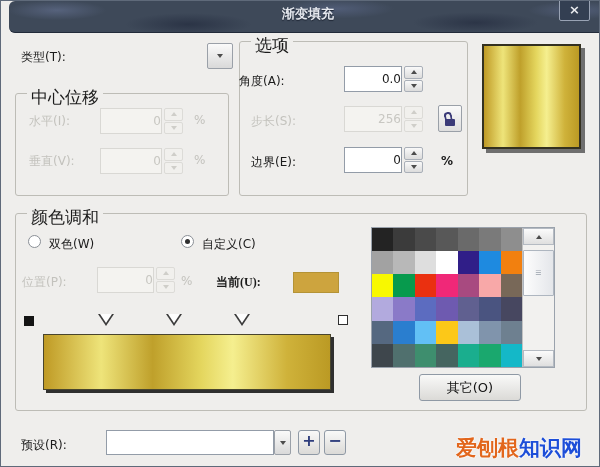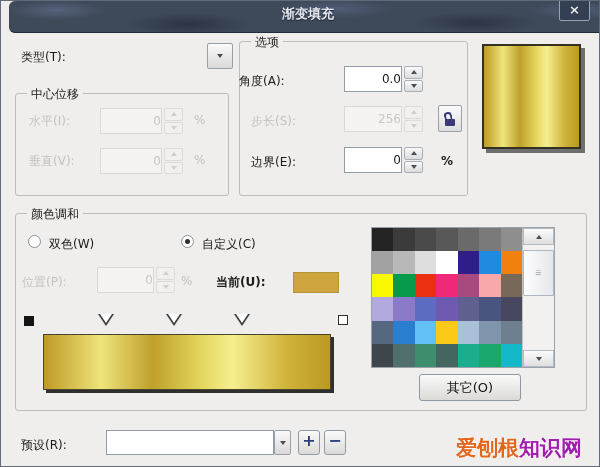--- a/index.html
+++ b/index.html
@@ -31,21 +31,21 @@
     background:#333f52; border:1px solid #99a3b4; border-radius:2px;
     color:#e9ebef; font-weight:bold; font-size:13px; line-height:21px; text-align:center;
     cursor:default;
   }
   
   .group{
     position:absolute; border:1px solid #bdbcb6; border-radius:3px;
   }
   .group-label{
     position:absolute; top:-8px; left:11px; background:#efeeec; padding:0 4px;
-    font-size:12px; color:#1b1b1b; white-space:nowrap;
+    font-size:17px; color:#1b1b1b; white-space:nowrap;
   }
   
   .lbl{ position:absolute; white-space:nowrap; }
   .lbl.dis, .pct.dis{ color:#c3c2bd; }
   .pct{ position:absolute; font-size:12px; }
   .spinner{ position:absolute; display:flex; height:26px;text-align:right; }
   .sp-field{
     border:1px solid #939ca8; background:#fff; height:100%;
     padding:5px 0 0 6px; font-size:12px; overflow:hidden;
   }
@@ -283,21 +283,21 @@
     <div class="sp-btns">
       <div class="sp-b">
           <span class="arr-up"></span>
         </div>
       <div class="sp-b">
           <span class="arr-down"></span>
         </div>
     </div>
   </div>
   <span class="pct dis" style="left:180px; top:273px;">%</span>
-  <span class="lbl" style="left:215px; top:273px; font-weight:bold;">当前(U):</span>
+  <span class="lbl" style="left:215px; top:273px; font-weight:bold;font-family:Liberation Serif, serif;">当前(U):</span>
   <div class="swatch-current" style="background: rgb(205, 164, 62);"></div>
 
   <span class="sq-start"></span>
   <div class="markers">
       <span class="tri-marker" style="left: calc(22% - 8px);"></span>
       <span class="tri-marker" style="left: calc(45.5% - 8px);"></span>
       <span class="tri-marker" style="left: calc(69% - 8px);"></span>
     </div>
   <span class="sq-end"></span>
   <div class="strip" style="background: linear-gradient(90deg, rgb(191, 154, 37) 0%, rgb(238, 228, 122) 20%, rgb(191, 160, 43) 38%, rgb(228, 214, 94) 55%, rgb(245, 239, 143) 66%, rgb(207, 178, 58) 85%, rgb(187, 154, 36) 100%);"></div>
@@ -371,16 +371,16 @@
   </div>
   <div class="btn small-glyph" style="left:297px; top:429px; width:22px; height:25px;">
     <span>+</span>
   </div>
   <div class="btn small-glyph" style="left:323px; top:429px; width:22px; height:25px;">
     <span>−</span>
   </div>
 
 
   <div class="watermark">
-    <span style="color: rgb(226, 102, 28); margin-top: 42px;">爱刨根</span><span style="color: #a21caf;">知识网</span>
+    <span style="color: rgb(226, 102, 28); margin-top: 42px;">爱刨根</span><span style="color: #1d4ed8;">知识网</span>
   </div>
 
 </div>
 
 </body></html>

